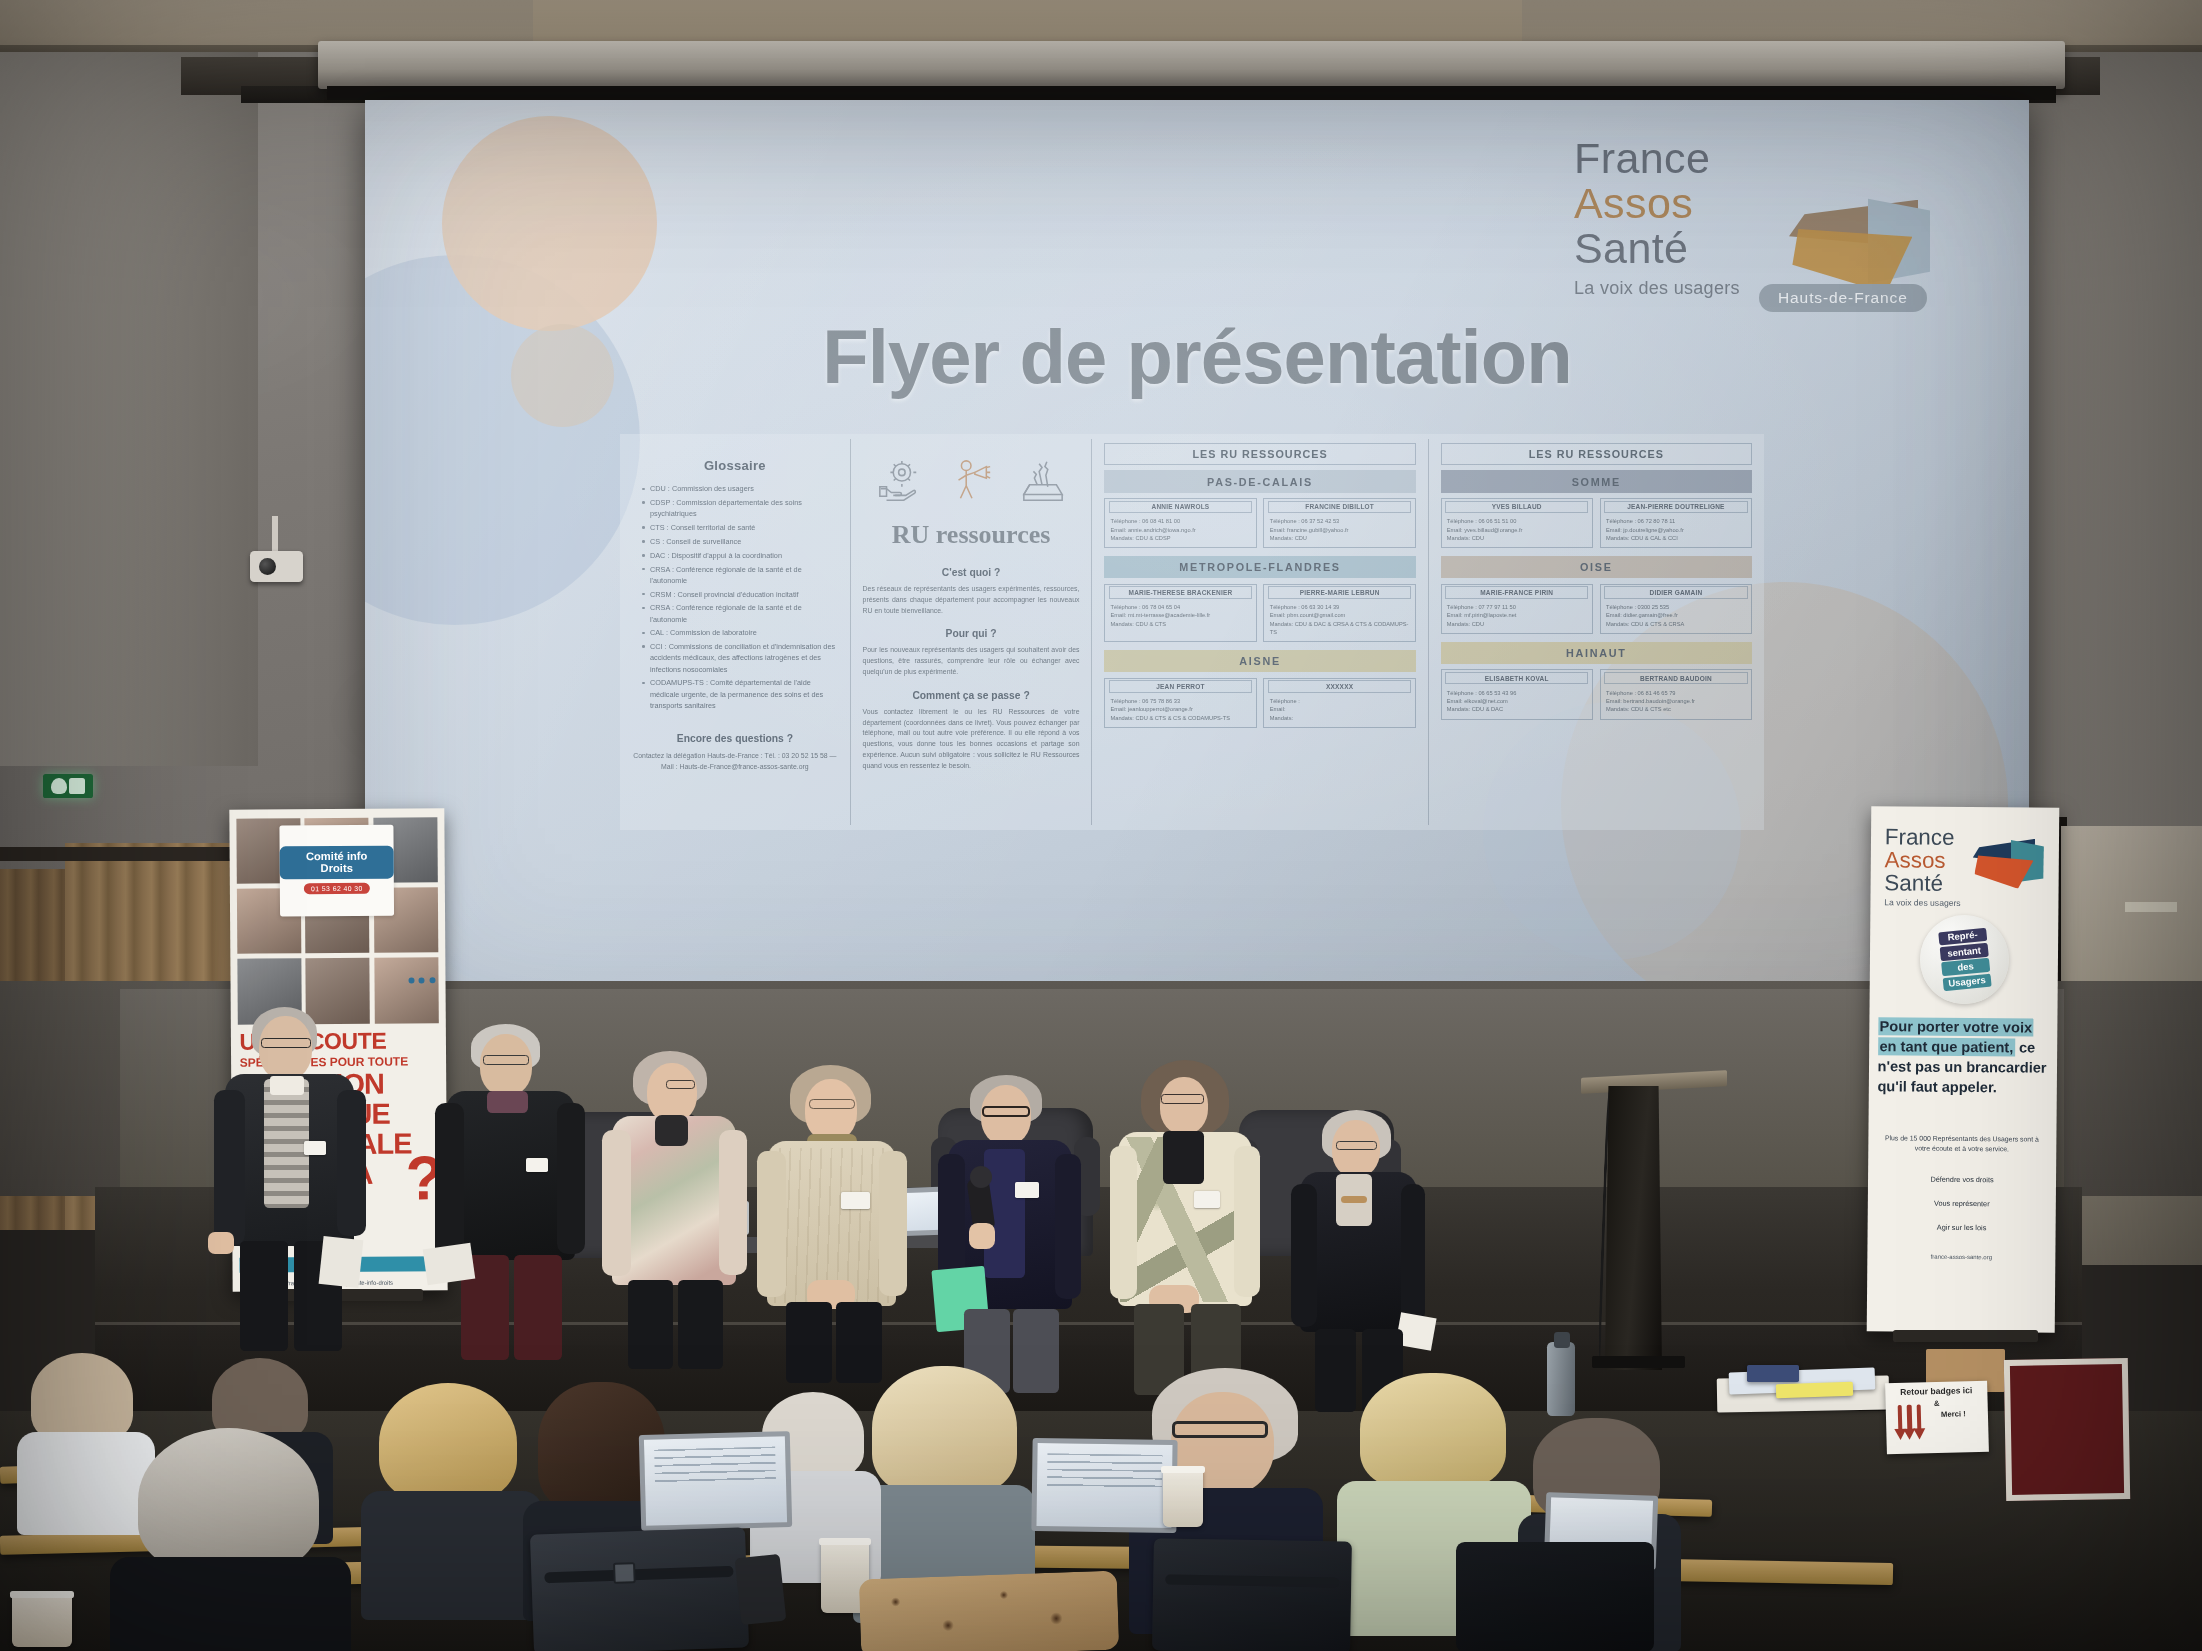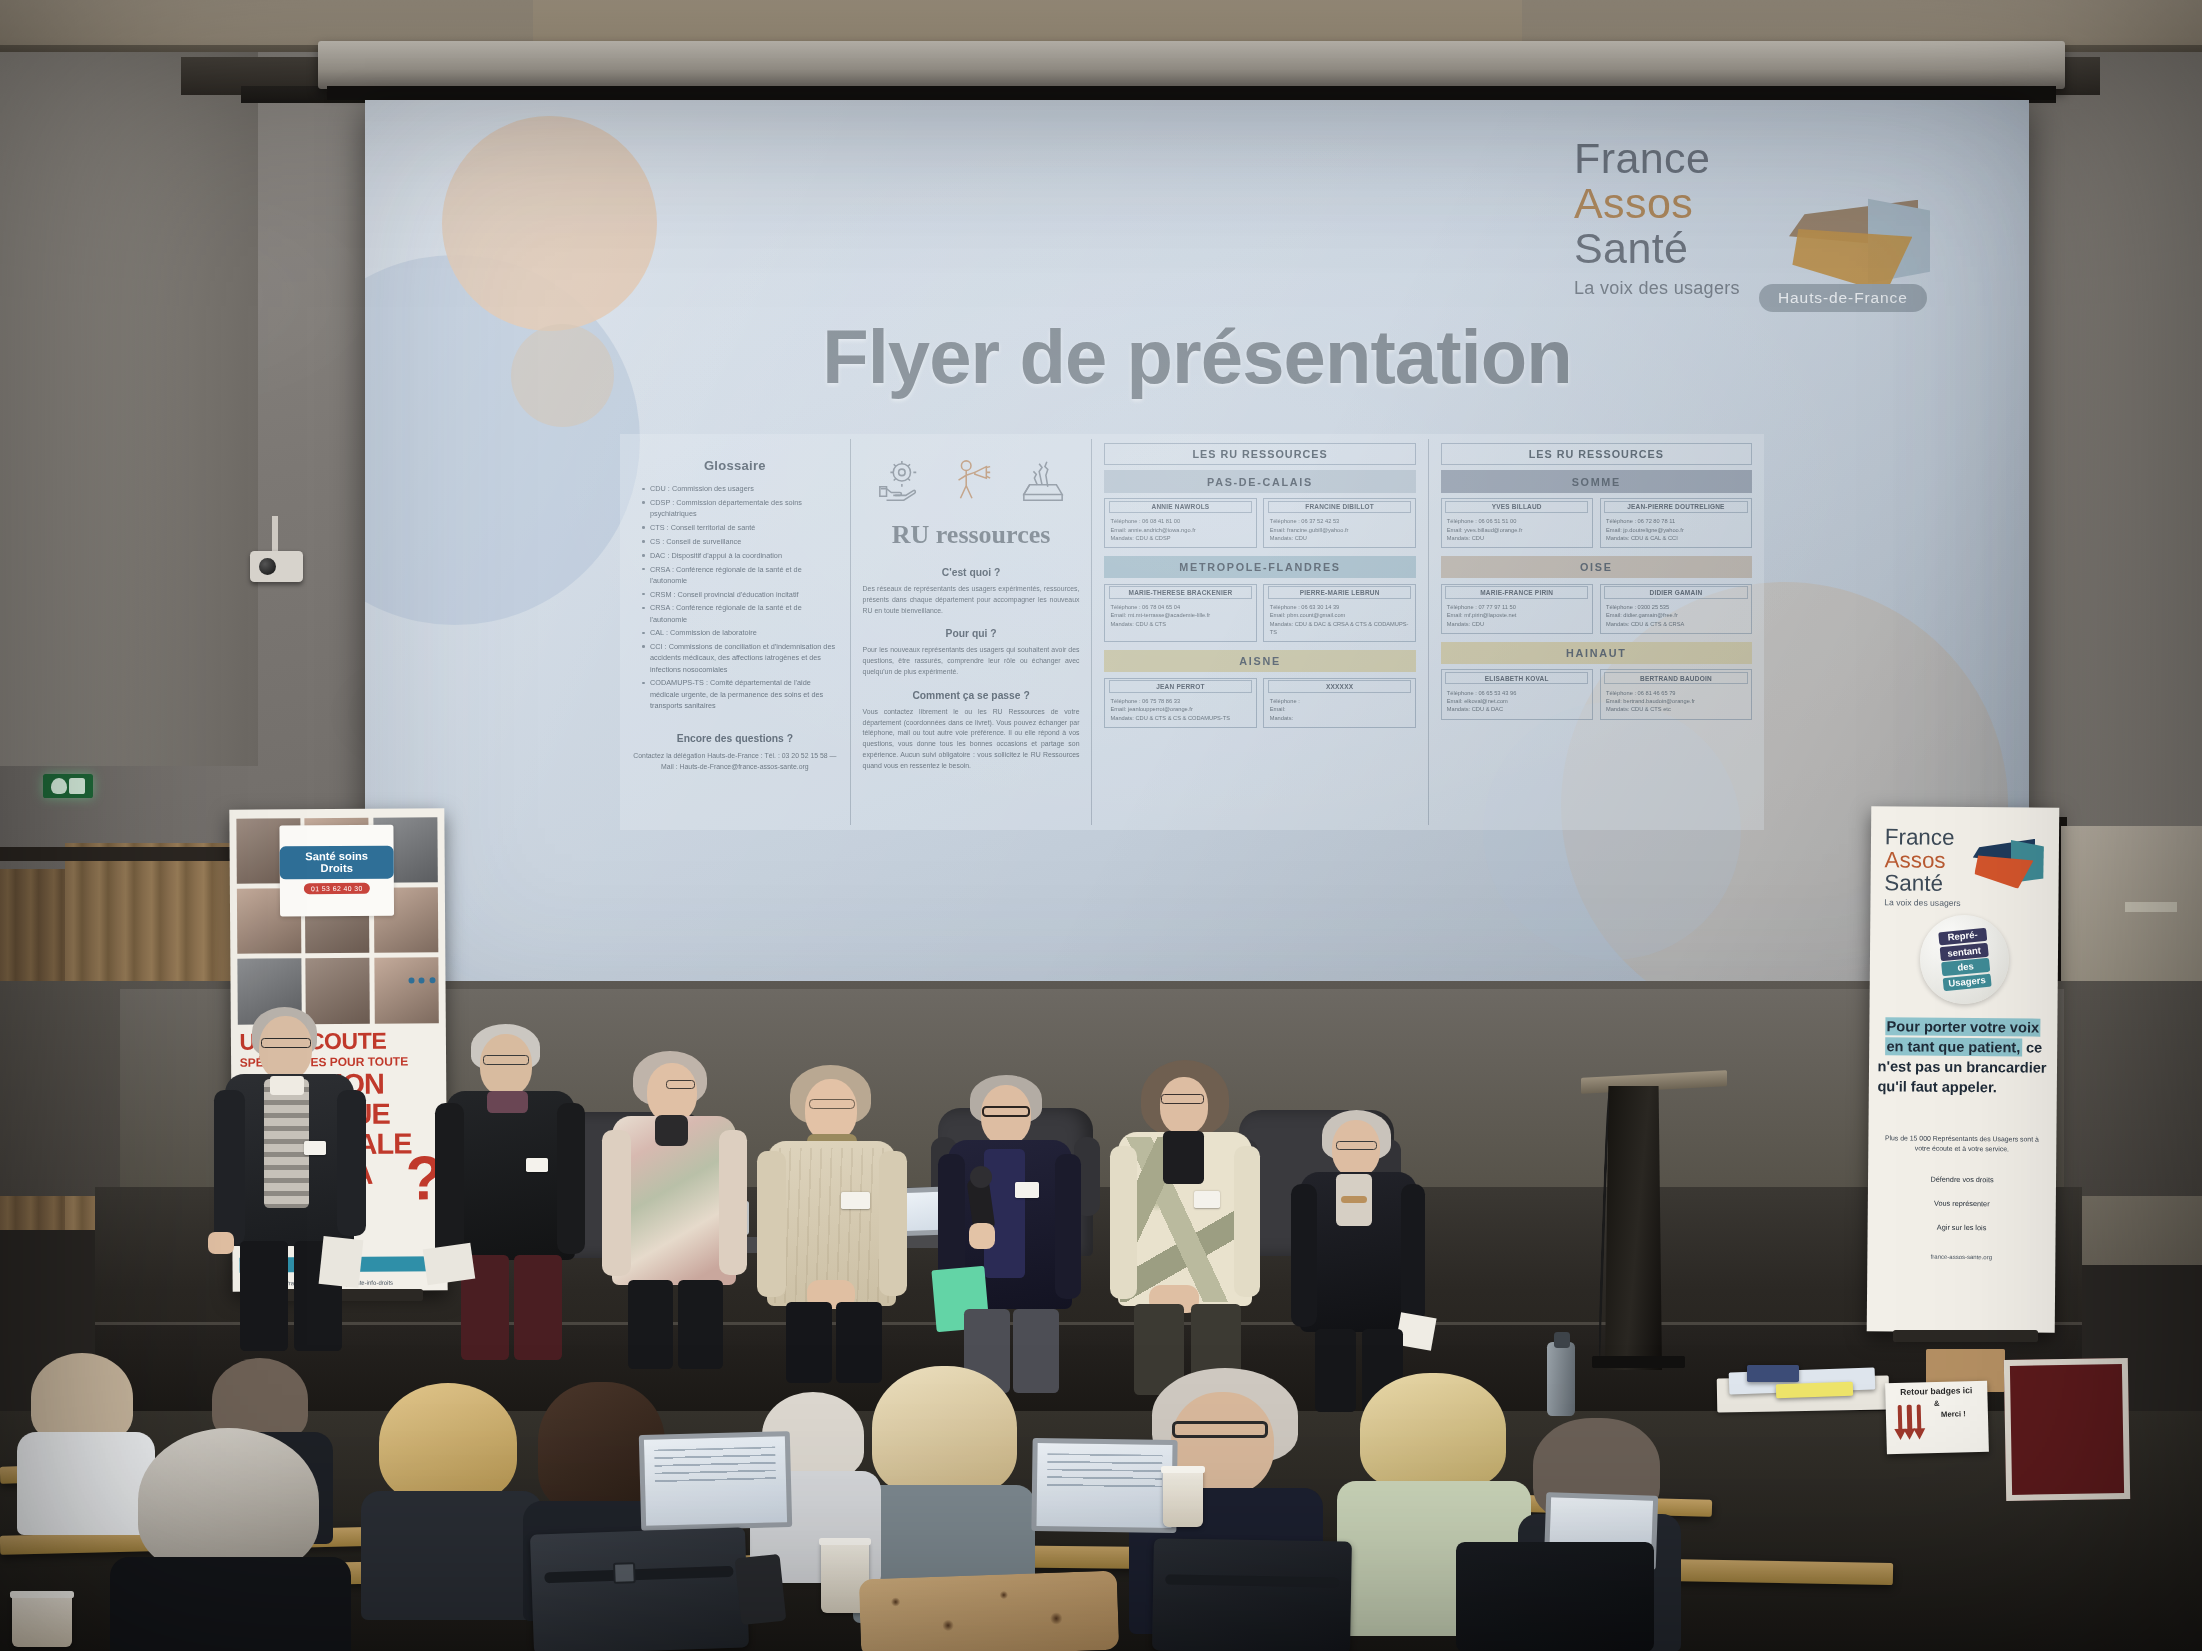--- a/index.html
+++ b/index.html
@@ -191,21 +191,21 @@
     clip-path:polygon(6% 0,100% 14%,74% 100%,0 56%);}
   .badge-circ{position:absolute;left:50px;top:108px;width:89px;height:89px;border-radius:50%;
     background:radial-gradient(circle at 34% 28%,#fdfdfb,#dcdcd6);
     display:flex;align-items:center;justify-content:center;box-shadow:0 1.7px 5.2px rgba(0,0,0,.2);}
   .badge-in{transform:rotate(-6deg);text-align:center;}
   .badge-in span{display:block;background:#3b3a60;color:#fff;font-size:9.5px;font-weight:bold;
     line-height:10.3px;padding:1.7px 5.2px;border-radius:2.6px;margin:1.7px 0;}
   .badge-in span.t{background:#3f8b96;}
   .r-head{position:absolute;left:8.6px;top:210px;width:170px;}
   .r-head .hl{display:inline;font-size:14.6px;font-weight:bold;color:#1f2b38;line-height:20px;
-    background:#8fc4cd;box-decoration-break:clone;-webkit-box-decoration-break:clone;padding:0.9px 1.7px;margin-left:7px;}
+    background:#8fc4cd;box-decoration-break:clone;-webkit-box-decoration-break:clone;padding:0.9px 1.7px;}
   .r-head .pl{font-size:14.6px;font-weight:bold;color:#1f2b38;line-height:20px;}
   .r-sub{position:absolute;left:12px;top:327px;width:163px;font-size:6.9px;color:#3a4450;
     text-align:center;line-height:9.5px;}
   .r-li{position:absolute;left:15.5px;width:157px;font-size:7.3px;color:#29323c;text-align:center;}
   .r-url{position:absolute;left:15.5px;top:447px;width:157px;text-align:center;font-size:6px;color:#4a5560;}
 
   
   .person{position:absolute;}
   .head{position:absolute;border-radius:48% 48% 44% 44%;}
   .hair{position:absolute;border-radius:50% 50% 30% 30%;}
@@ -517,21 +517,21 @@
         <div class="sid-cell v2"></div>
         <div class="sid-cell v3"></div>
       <div class="sid-cell v2"></div>
         <div class="sid-cell"></div>
         <div class="sid-cell v2"></div>
       <div class="sid-cell v3"></div>
         <div class="sid-cell"></div>
         <div class="sid-cell v2"></div>
     </div>
     <div class="sid-logo">
-      <div class="sid-bub">Santé soins Droits</div>
+      <div class="sid-bub">Comité info Droits</div>
       <div class="sid-phone">01 53 62 40 30</div>
     </div>
     <div class="sid-dots">
         <i></i>
         <i></i>
         <i></i>
       </div>
     <div class="sid-txt">
       <div class="sid-l1">UNE ÉCOUTE</div>
       <div class="sid-l2">SPÉCIALISTES POUR TOUTE</div>

